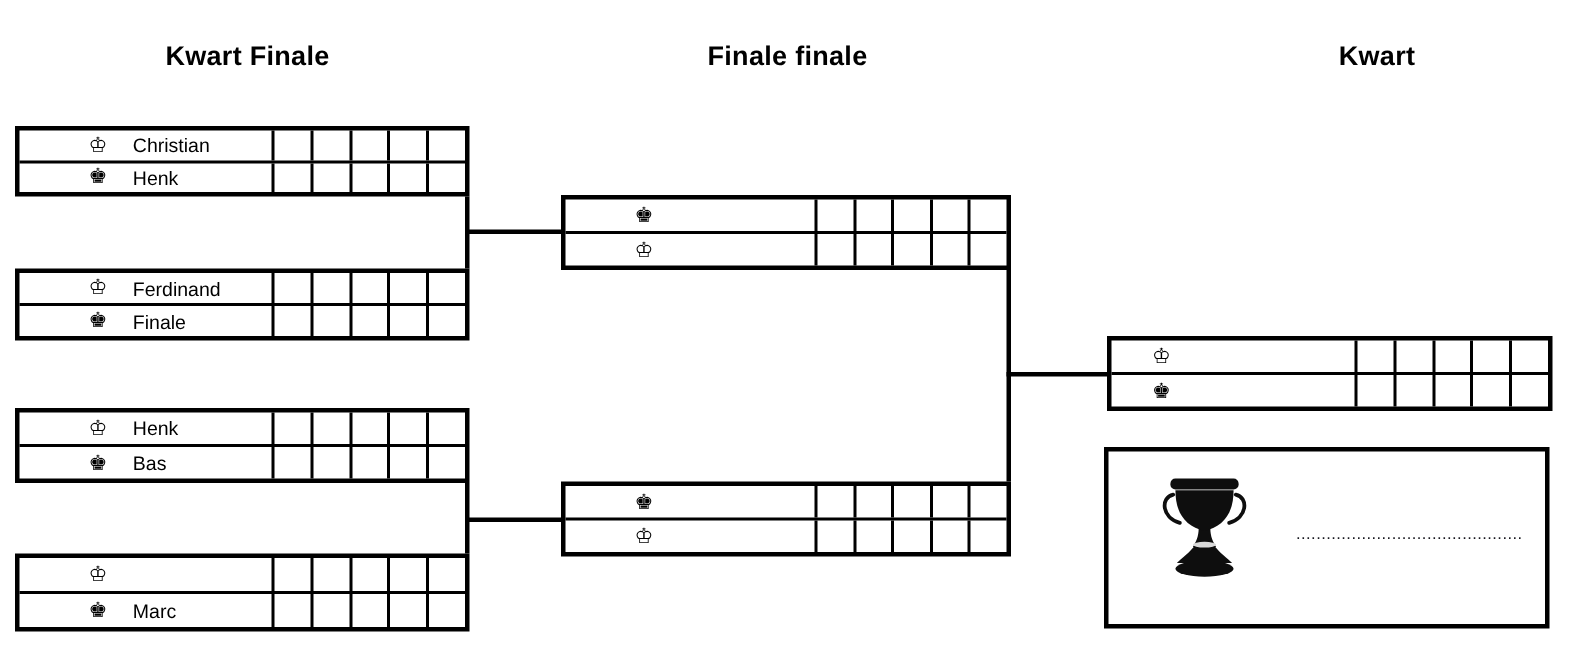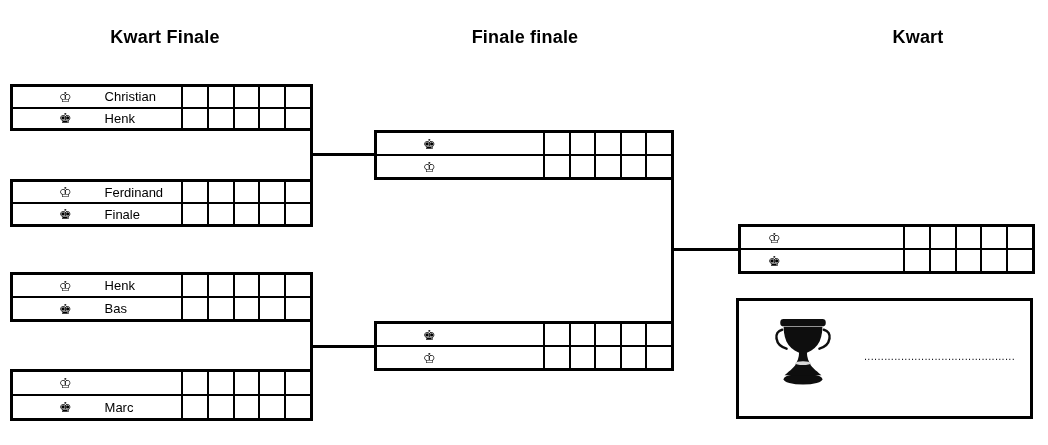--- a/index.html
+++ b/index.html
@@ -26,21 +26,21 @@
     display:flex; align-items:center; gap:17px; padding-left:46px;
     overflow:hidden; flex:0 0 auto;
   }
   .qf .name-cell  { width:168px; }
   .sf .name-cell  { width:166px; }
   .fin .name-cell { width:162px; padding-left:27px; }
   .piece-icon {
     font-family:"DejaVu Sans", sans-serif; font-size:14px; line-height:1;
     flex:0 0 auto;
   }
-  .player-name { font-size:13px; white-space:nowrap;margin-left:16px; }
+  .player-name { font-size:13px; white-space:nowrap; }
   .cells { flex:1 1 auto; display:flex; }
   .cell { flex:1 1 0; border-left:2px solid #000; }
 
   
   #qf1 { left:10px;  top:84px;  width:303px; height:47px; }
   #qf2 { left:10px;  top:179px; width:303px; height:48px; }
   #qf3 { left:10px;  top:272px; width:303px; height:50px; }
   #qf4 { left:10px;  top:369px; width:303px; height:52px; }
   #sf1 { left:374px; top:130px; width:300px; height:50px; }
   #sf2 { left:374px; top:321px; width:300px; height:50px; }

